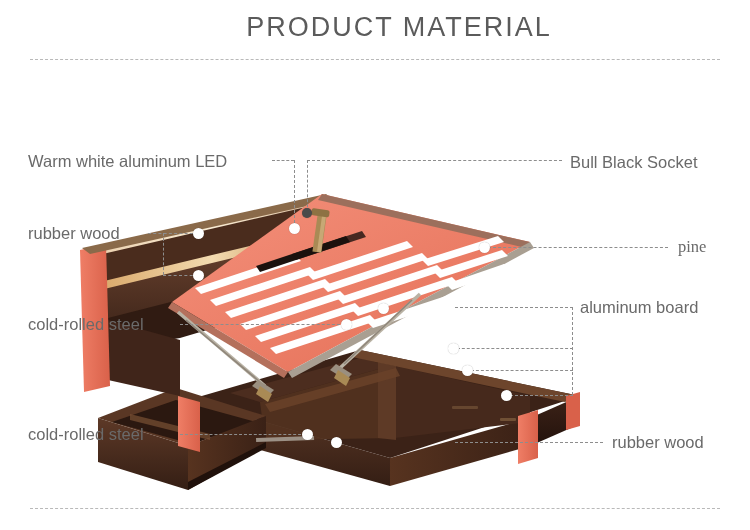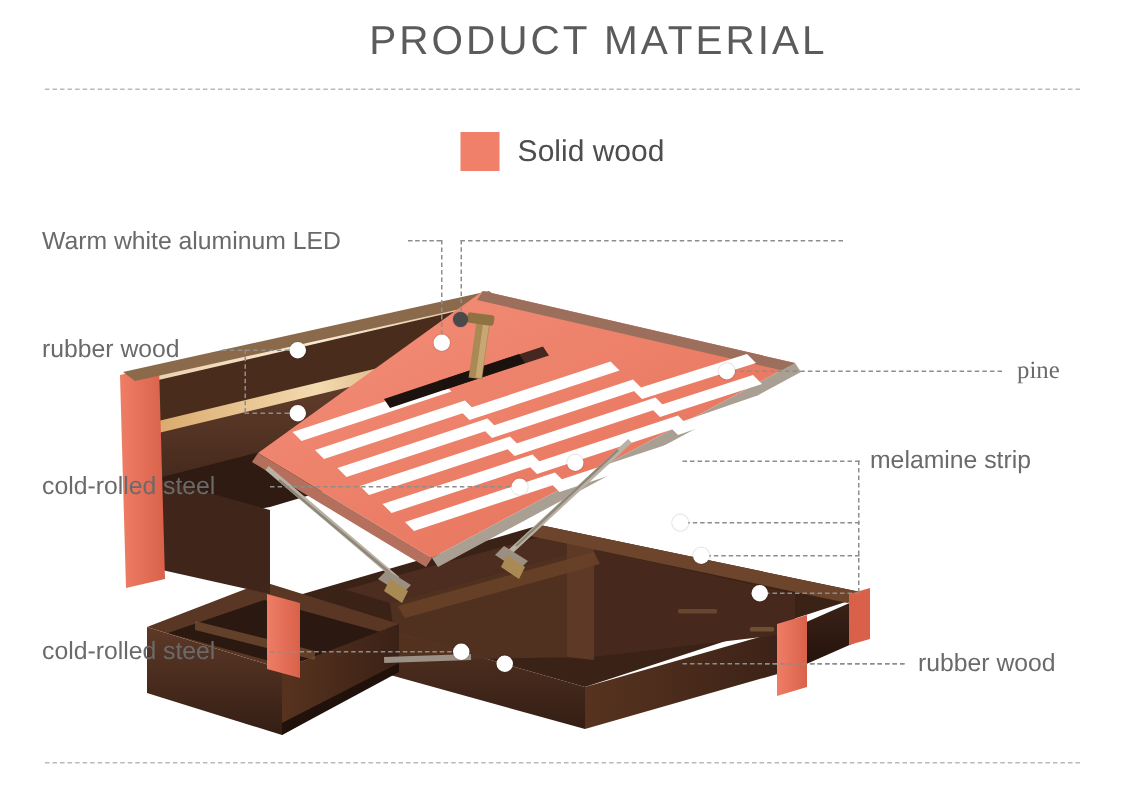--- a/index.html
+++ b/index.html
@@ -76,24 +76,20 @@
 </style>
 </head>
 <body>
 
 <div id="stage">
 
   <div class="title">PRODUCT MATERIAL</div>
 
   <div class="divider top"></div>
 
-  <div class="legend">
-    <span class="legend-swatch" style="background: rgb(240, 128, 106);"></span>
-    <span class="legend-label">Solid wood</span>
-  </div>
 
   <div id="product">
     <svg width="620" height="300" viewBox="0 0 620 300" xmlns="http://www.w3.org/2000/svg">
       <defs>
         <linearGradient id="woodA" x1="0" y1="0" x2="0" y2="1">
           <stop offset="0" stop-color="#6d4430"></stop>
           <stop offset="1" stop-color="#41271b"></stop>
         </linearGradient>
         <linearGradient id="woodB" x1="0" y1="0" x2="1" y2="0">
           <stop offset="0" stop-color="#57331f"></stop>
@@ -283,28 +279,29 @@
   <div class="dot" style="left:448px;top:343px;"></div>
   <div class="dot" style="left:462px;top:365px;"></div>
   <div class="dot" style="left:501px;top:390px;"></div>
   <div class="dot" style="left:302px;top:429px;"></div>
   <div class="dot" style="left:331px;top:437px;"></div>
 
   <div class="label left" style="left:28px;top:150px;">
     <div>Warm white aluminum LED</div>
   </div>
 
+  <div class="label right" style="left:570px;top:151px;">Bull Black Socket</div>
 
   <div class="label left" style="left:28px;top:222px;">rubber wood</div>
 
   <div class="label right" style="left:678px;top:236px;font-family:Liberation Serif, serif;">pine</div>
 
   <div class="label left" style="left:28px;top:313px;">cold-rolled steel</div>
 
-  <div class="label right" style="left:580px;top:296px;">melamine strip</div>
+  <div class="label right" style="left:580px;top:296px;">aluminum board</div>
 
   <div class="label left" style="left:28px;top:423px;">cold-rolled steel</div>
 
   <div class="label right" style="left:612px;top:431px;">rubber wood</div>
 
   <div class="divider bottom"></div>
 
 </div>
 
 </body></html>

